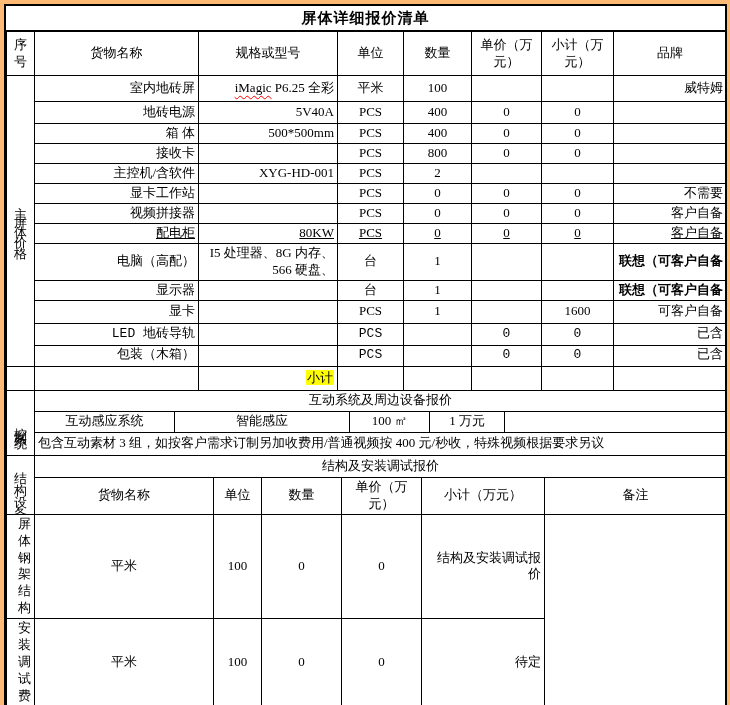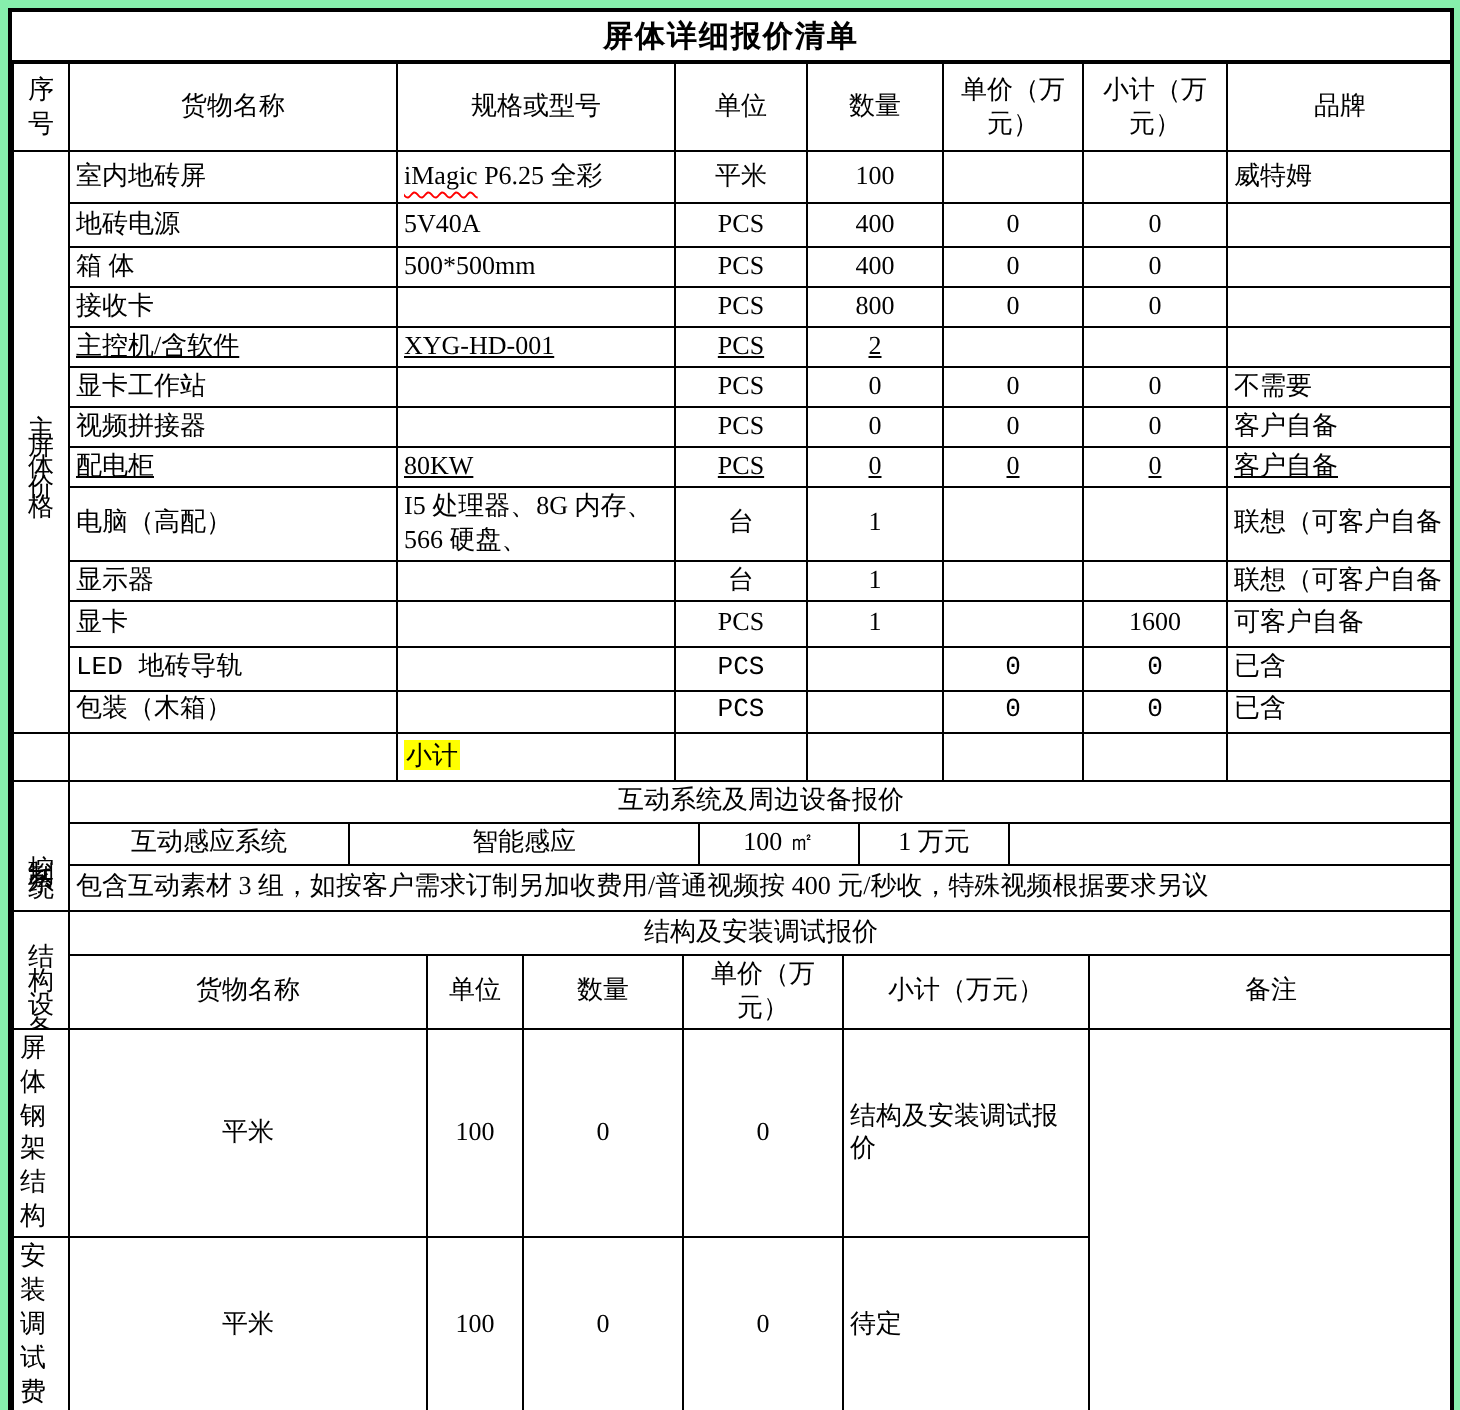--- a/index.html
+++ b/index.html
@@ -1,36 +1,36 @@
 <!DOCTYPE html>
 <html><head>
 <meta charset="utf-8">
 <style>
   html,body{margin:0;padding:0;background:#ffffff;}
-  .canvas{position:relative;width:730px;height:705px;background:#86efac;
+  .canvas{position:relative;width:730px;height:705px;background:#fdba74;
     font-family:"Liberation Serif","DejaVu Serif",serif;color:#000;}
   .sheet{position:absolute;left:4px;top:4px;width:719px;border:2px solid #000;background:#fff;}
   table{border-collapse:collapse;table-layout:fixed;width:100%;margin-top:-1px;}
   table:first-of-type{margin-top:0;}
   td{border:1px solid #000;font-size:13px;line-height:1.3;padding:1px 3px;overflow:hidden;
      vertical-align:middle;}
   .title{height:24px;border-bottom:1px solid #000;display:flex;align-items:center;
      justify-content:center;font-size:15px;font-weight:bold;letter-spacing:1px;}
   .hd{text-align:center;white-space:pre-line;}
-  .c-left{text-align:left;}
+  .c-left{text-align:right;}
   .c-center{text-align:center;}
   .label-cell{text-align:center;vertical-align:middle;padding:0;}
   .vlabel{writing-mode:vertical-lr;text-orientation:upright;margin:0 auto;line-height:1;}
   .vlabel-main{letter-spacing:10px;}
   .vlabel-ctrl{letter-spacing:3px;}
   .vlabel-struct{letter-spacing:12px;}
   .wavy{text-decoration:underline wavy #ff0000;text-decoration-thickness:1px;
      text-underline-offset:3px;text-decoration-skip-ink:none;}
   .hl{background:#ffff00;padding:0 1px;}
-  .bold-clip{font-weight:normal;white-space:nowrap;margin-left:36px;}
+  .bold-clip{font-weight:bold;white-space:nowrap;margin-left:36px;}
   .note-cell{text-align:left;}
 </style>
 </head>
 <body>
 
 <div class="canvas">
   <div class="sheet">
 
     <div class="title">屏体详细报价清单</div>
 
@@ -94,21 +94,21 @@
           </tr>
           <tr style="height: 20px;">
             <td class="c-left">接收卡</td>
             <td class="c-left"></td>
             <td class="c-center">PCS</td>
             <td class="c-center">800</td>
             <td class="c-center">0</td>
             <td class="c-center">0</td>
             <td class="c-left"></td>
           </tr>
-          <tr style="height: 20px; text-decoration: underline;">
+          <tr style="height: 20px;">
             <td class="c-left">主控机/含软件</td>
             <td class="c-left">XYG-HD-001</td>
             <td class="c-center">PCS</td>
             <td class="c-center">2</td>
             <td class="c-center"></td>
             <td class="c-center"></td>
             <td class="c-left"></td>
           </tr>
           <tr style="height: 19px;">
             <td class="c-left">显卡工作站</td>

